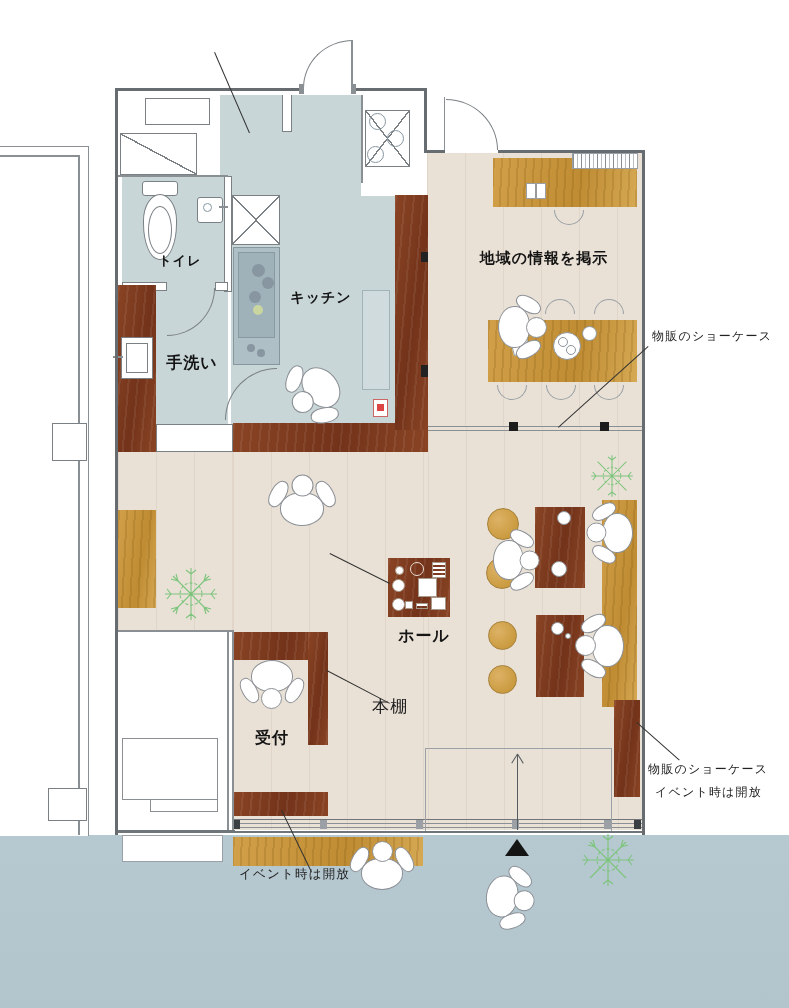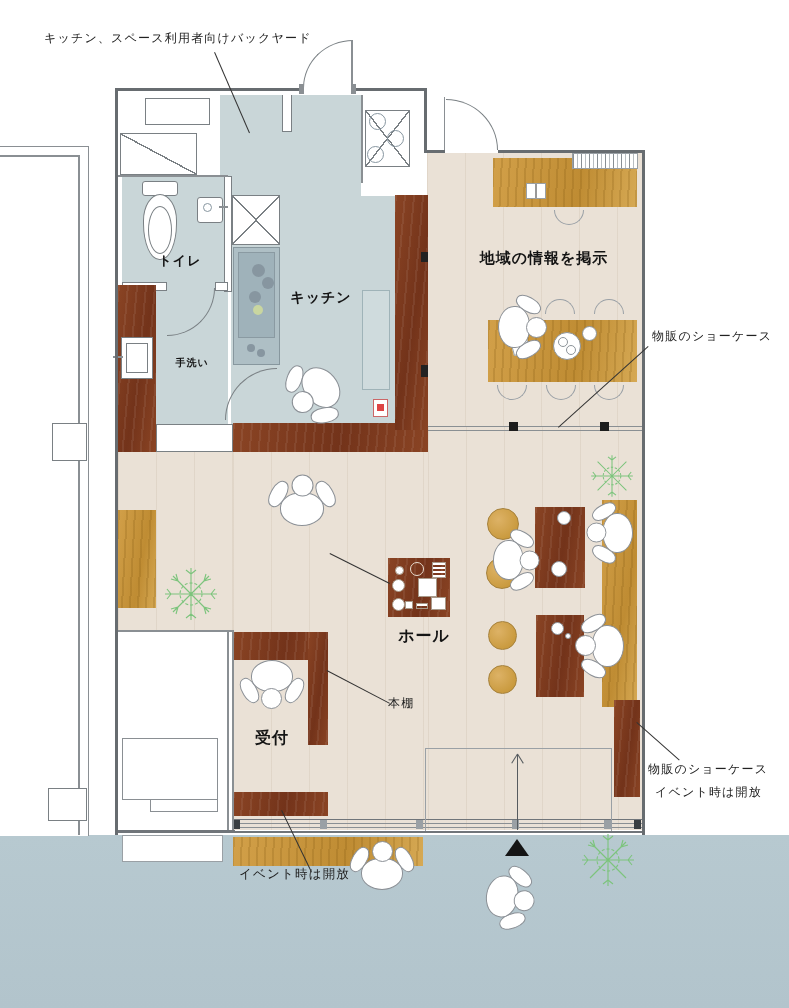--- a/index.html
+++ b/index.html
@@ -288,35 +288,34 @@
       <span class="p-hd"></span>
     </div>
   <div class="person" style="left:478px;top:867px;transform:rotate(100deg)">
       <span class="p-al"></span>
       <span class="p-ar"></span>
       <span class="p-bd"></span>
       <span class="p-hd"></span>
     </div>
 
   <div class="room-label" style="left:180px;top:261px;font-size:13px">トイレ</div>
-  <div class="room-label" style="left:192px;top:363px;font-size:10px">手洗い</div>
+  <div class="room-label" style="left:192px;top:363px;font-size:16px">手洗い</div>
   <div class="room-label" style="left:321px;top:298px;font-size:14px">キッチン</div>
   <div class="room-label" style="left:544px;top:258px;font-size:15px">地域の情報を掲示</div>
   <div class="room-label" style="left:424px;top:636px;font-size:16px">ホール</div>
   <div class="room-label" style="left:272px;top:738px;font-size:16px">受付</div>
 
-  <div class="ann" style="left:44px;top:30px;font-size:12px">キッチン、スペース利用者向けバックヤード</div>
   <div class="lead" style="left:215px;top:52px;width:88px;transform:rotate(66.6deg)"></div>
 
   <div class="ann" style="left:652px;top:328px;font-size:12px">物販のショーケース</div>
   <div class="lead" style="left:558px;top:427px;width:121px;transform:rotate(-42deg)"></div>
 
   <div class="lead" style="left:330px;top:553px;width:67px;transform:rotate(26.6deg)"></div>
 
-  <div class="ann" style="left:388px;top:695px;font-size:12px">本棚</div>
+  <div class="ann" style="left:372px;top:695px;font-size:17px">本棚</div>
   <div class="lead" style="left:327px;top:670px;width:71px;transform:rotate(27.6deg)"></div>
 
   <div class="ann" style="left:239px;top:866px;font-size:12.5px">イベント時は開放</div>
   <div class="lead" style="left:282px;top:810px;width:69px;transform:rotate(64.2deg)"></div>
 
   <div class="ann" style="left:648px;top:761px;font-size:12px">物販のショーケース</div>
   <div class="ann" style="left:655px;top:784px;font-size:12px">イベント時は開放</div>
   <div class="lead" style="left:637px;top:722px;width:57px;transform:rotate(41.5deg)"></div>
 
 </div>

